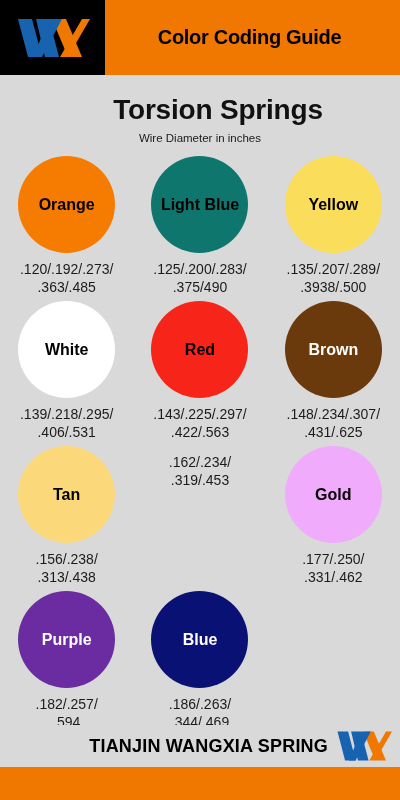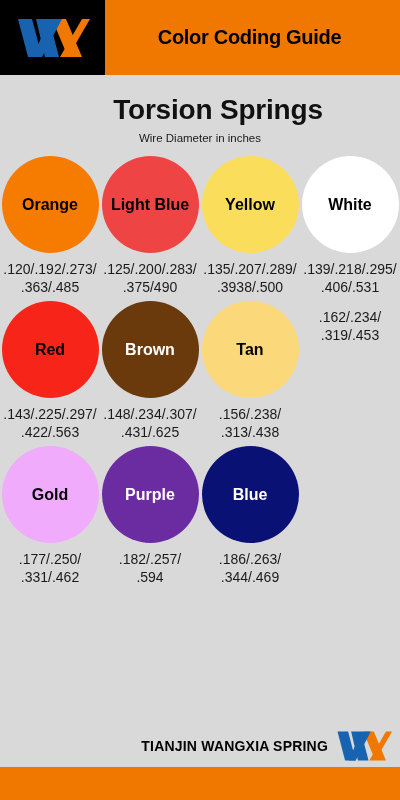--- a/index.html
+++ b/index.html
@@ -41,21 +41,21 @@
     padding-top:19px; letter-spacing:-0.2px;padding-left:36px;
   }
   .page-subtitle{
     text-align:center; font-size:11.5px; color:#1a1a1a;
     padding-top:6px;
   }
 
   .grid{
     margin-top:12px;
     display:grid;
-    grid-template-columns:repeat(4,1fr);
+    grid-template-columns:repeat(3,1fr);
     grid-auto-rows:145px;
     justify-items:center;
   }
   .cell{
     width:100%; height:145px;
     display:flex; flex-direction:column; align-items:center;
   }
   .cell.empty{ visibility:hidden; }
   .circle{
     width:97px; height:97px; border-radius:50%;
@@ -73,21 +73,21 @@
   
   .footer{
     position:absolute; top:725px; left:0; width:400px; height:75px;
   }
   .footer-top{
     height:42px; width:100%; background:#d9d9d9;
     display:flex; align-items:center; justify-content:flex-end;
     padding-right:8px; gap:8px;
   }
   .footer-text{
-    font-size:14px; font-weight:bold; color:#000; letter-spacing:0.2px;
+    font-size:18px; font-weight:bold; color:#000; letter-spacing:0.2px;
   }
   .footer-bar{ height:33px; width:100%; background:#f07800; }
 </style>
 </head>
 <body>
 
 <div class="header">
   <div class="logo-block">
     <span>
       <svg class="logo-svg" width="74" height="42" viewBox="0 0 74 42" aria-hidden="true">
@@ -109,21 +109,21 @@
   <div class="page-subtitle">Wire Diameter in inches</div>
 
   <div class="grid">
 
     <div class="cell">
       <div class="circle" style="background: rgb(245, 124, 0); color: rgb(0, 0, 0);">Orange</div>
       <div class="spec">.120/.192/.273/
 .363/.485</div>
     </div>
     <div class="cell">
-      <div class="circle" style="background: #ef4444; color: rgb(0, 0, 0);">Light
+      <div class="circle" style="background: #0f766e; color: rgb(0, 0, 0);">Light
 Blue</div>
       <div class="spec">.125/.200/.283/
 .375/490</div>
     </div>
     <div class="cell">
       <div class="circle" style="background: rgb(251, 221, 92); color: rgb(0, 0, 0);">Yellow</div>
       <div class="spec">.135/.207/.289/
 .3938/.500</div>
     </div>
 

